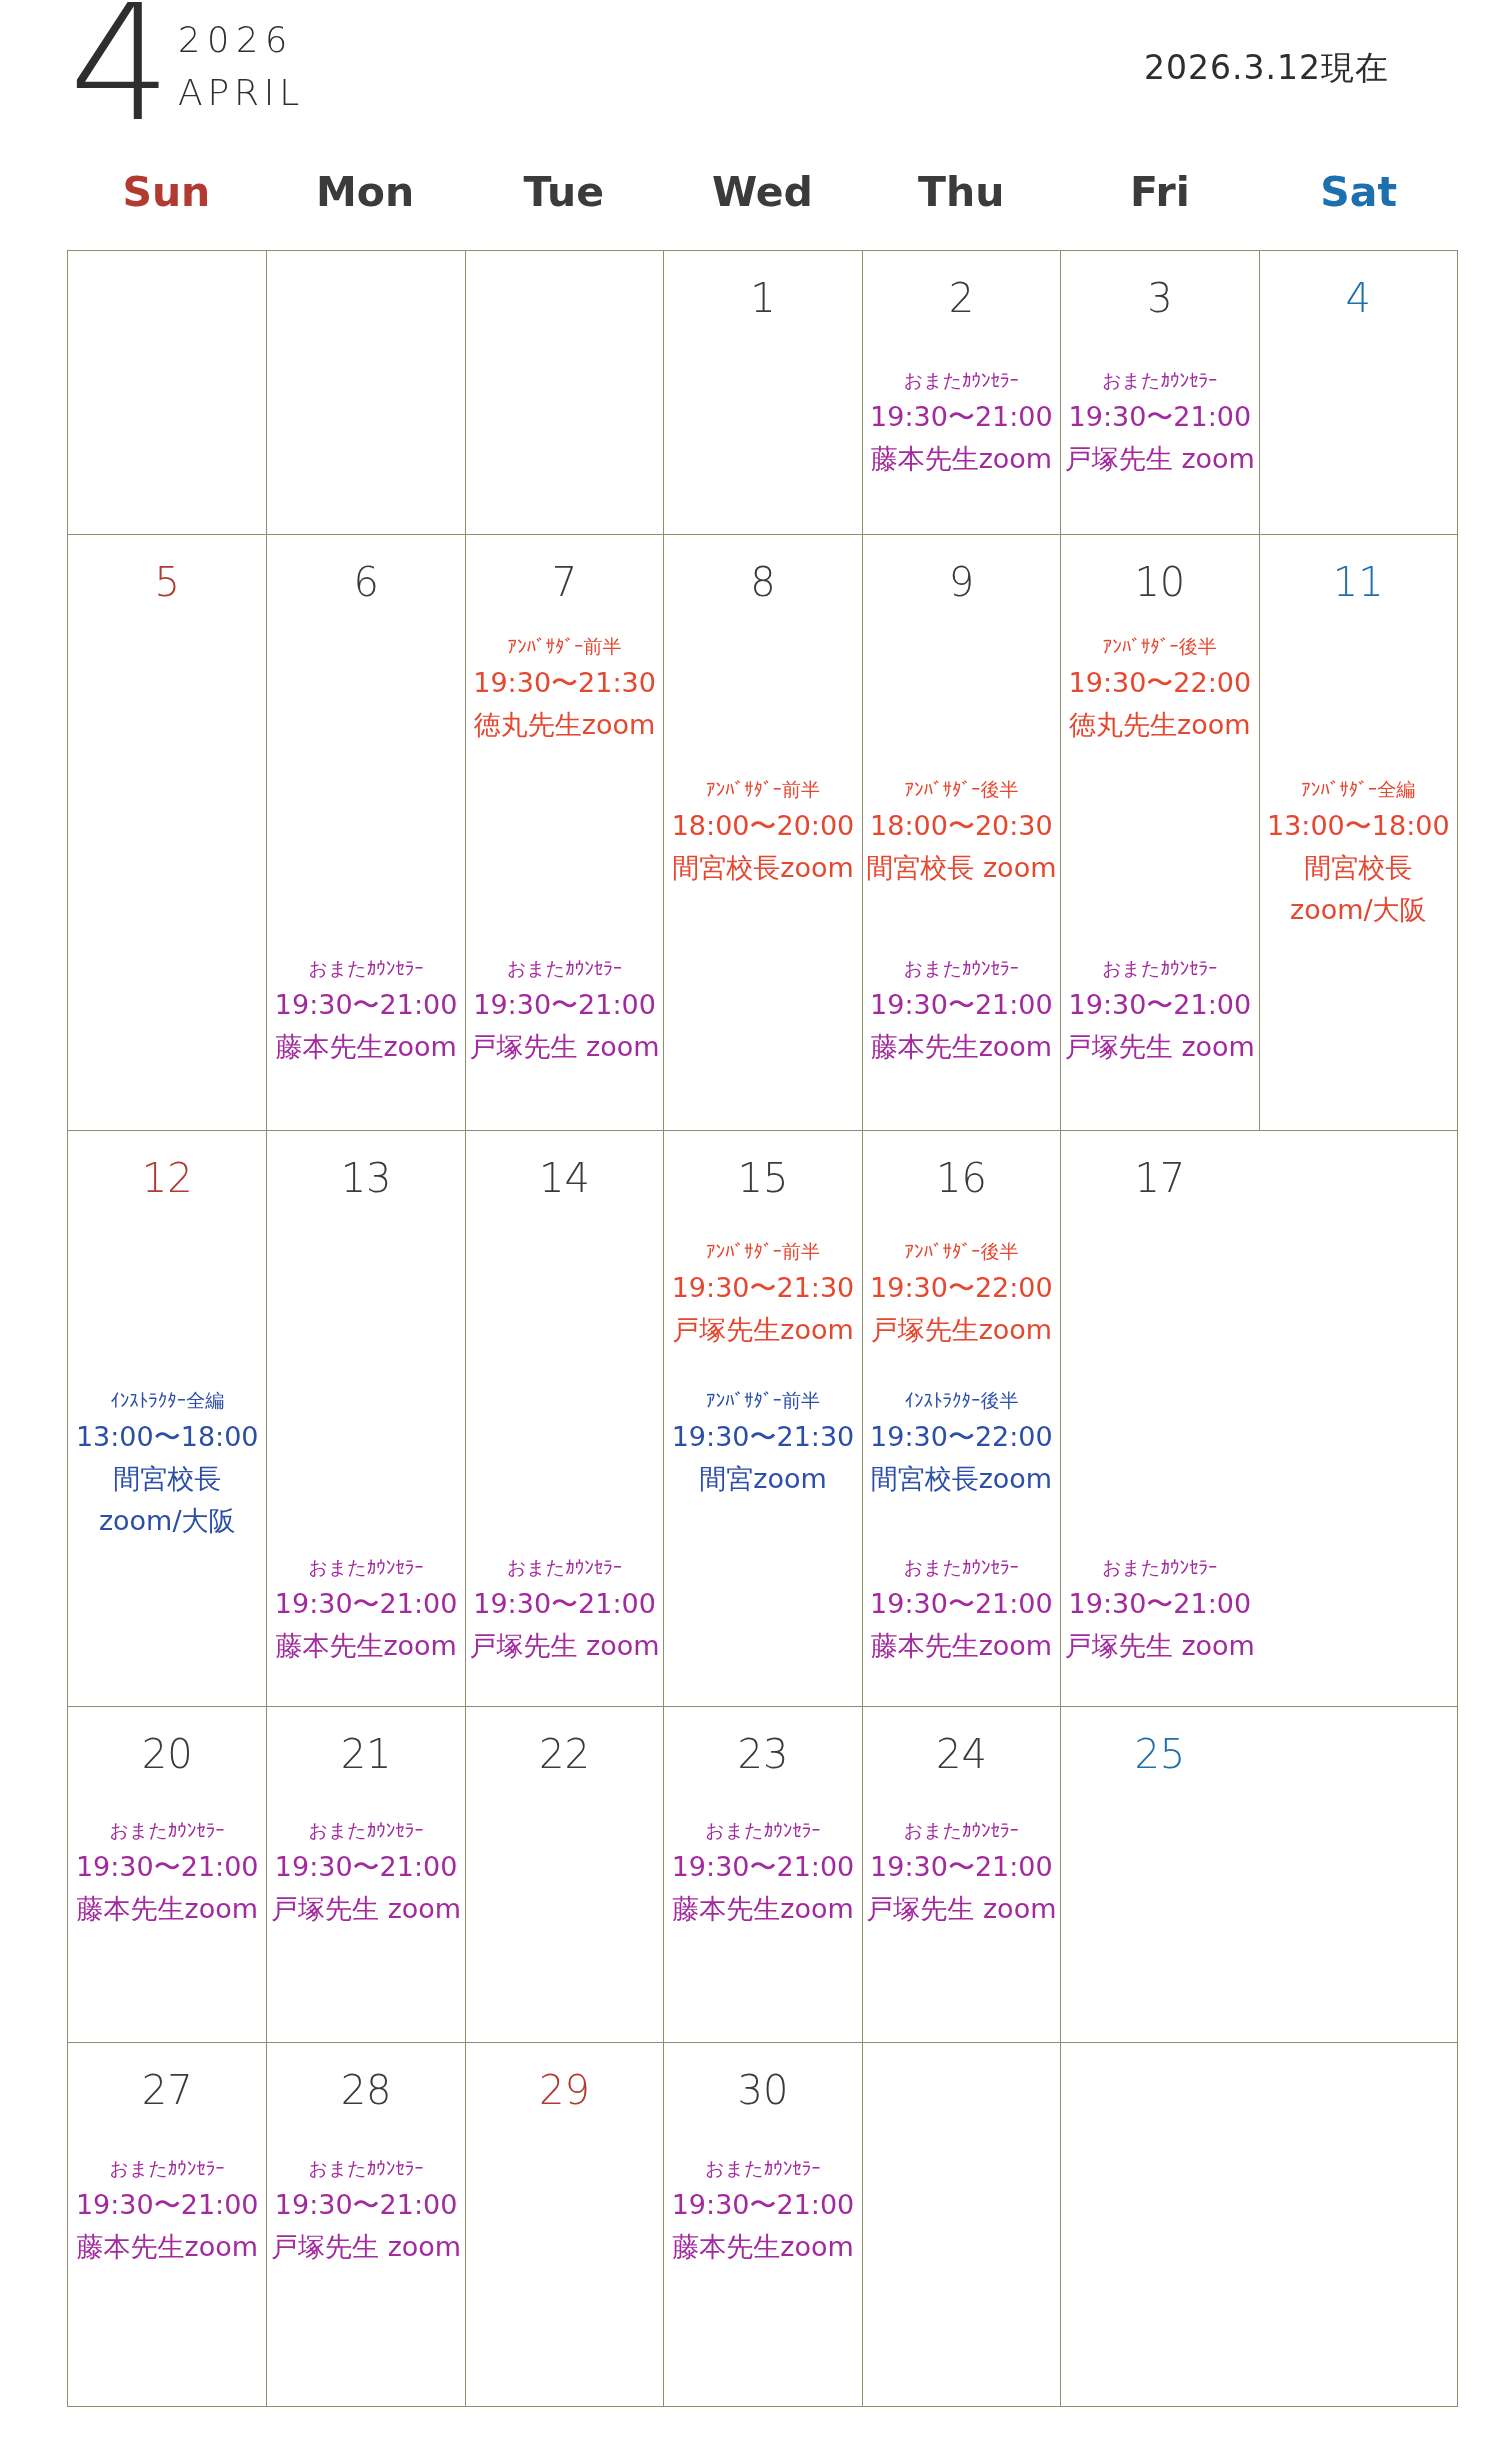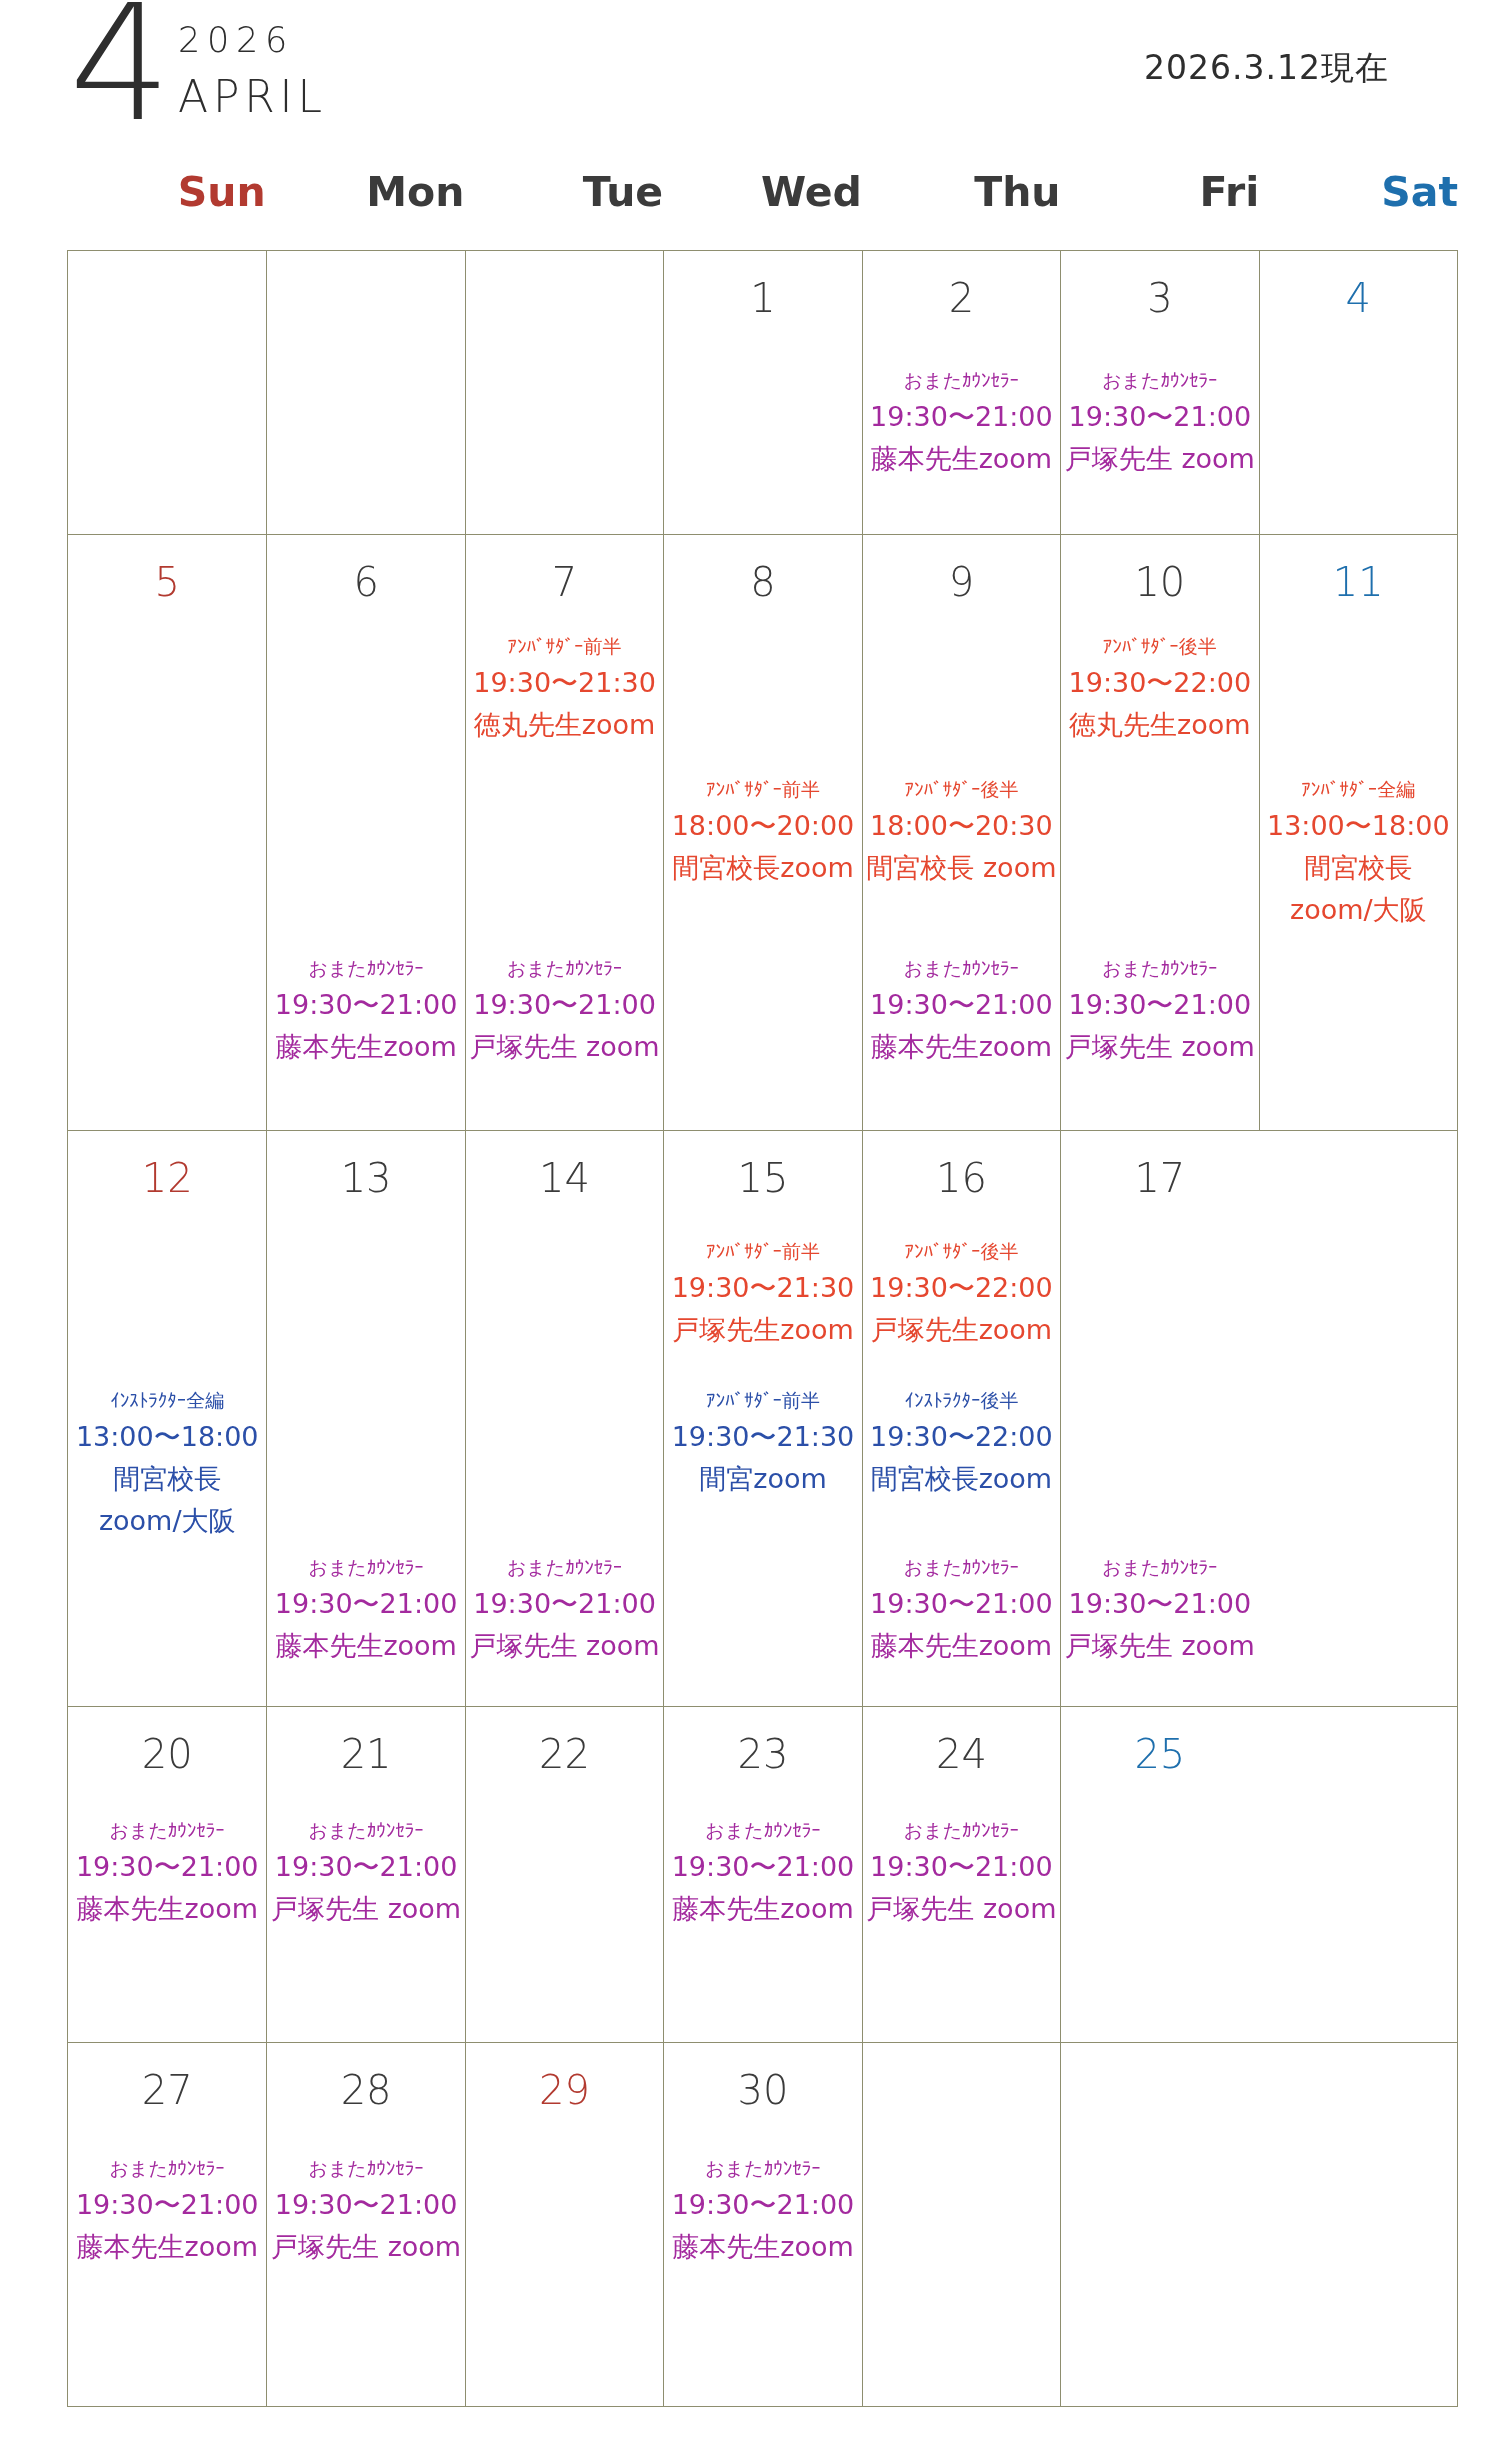--- a/index.html
+++ b/index.html
@@ -10,33 +10,33 @@
   }
   .page{position:absolute;inset:0;}
 
   
   .month-numeral{
     position:absolute;left:69px;top:-17px;
     font-size:161px;font-weight:200;line-height:1;color:#2e2e2e;
   }
   .year-block{position:absolute;left:178px;top:23px;color:#2e2e2e;}
   .year{font-size:35px;font-weight:300;letter-spacing:6.7px;line-height:1.0;}
-  .month-name{font-size:44px;font-weight:300;letter-spacing:4.8px;line-height:1.0;margin-top:17px;}
+  .month-name{font-size:36px;font-weight:300;letter-spacing:4.8px;line-height:1.0;margin-top:17px;}
   .as-of{
     position:absolute;right:117px;top:46px;
     font-size:33px;font-weight:400;color:#2e2e2e;letter-spacing:1px;
   }
 
   
   .weekdays{
     position:absolute;left:67px;top:157px;width:1391px;height:71px;
     display:grid;grid-template-columns:repeat(7,1fr);
   }
   .wd{
-    text-align:right;font-size:41px;font-weight:600;line-height:71px;color:var(--c-weekday);
+    text-align:center;font-size:41px;font-weight:600;line-height:71px;color:var(--c-weekday);
   }
   .wd.t-sun{color:var(--c-sun);}
   .wd.t-sat{color:var(--c-sat);}
 
   
   .grid{
     position:absolute;left:67px;top:250px;width:1391px;
     border:1.9px solid var(--c-border);box-sizing:border-box;
   }
   .row{

